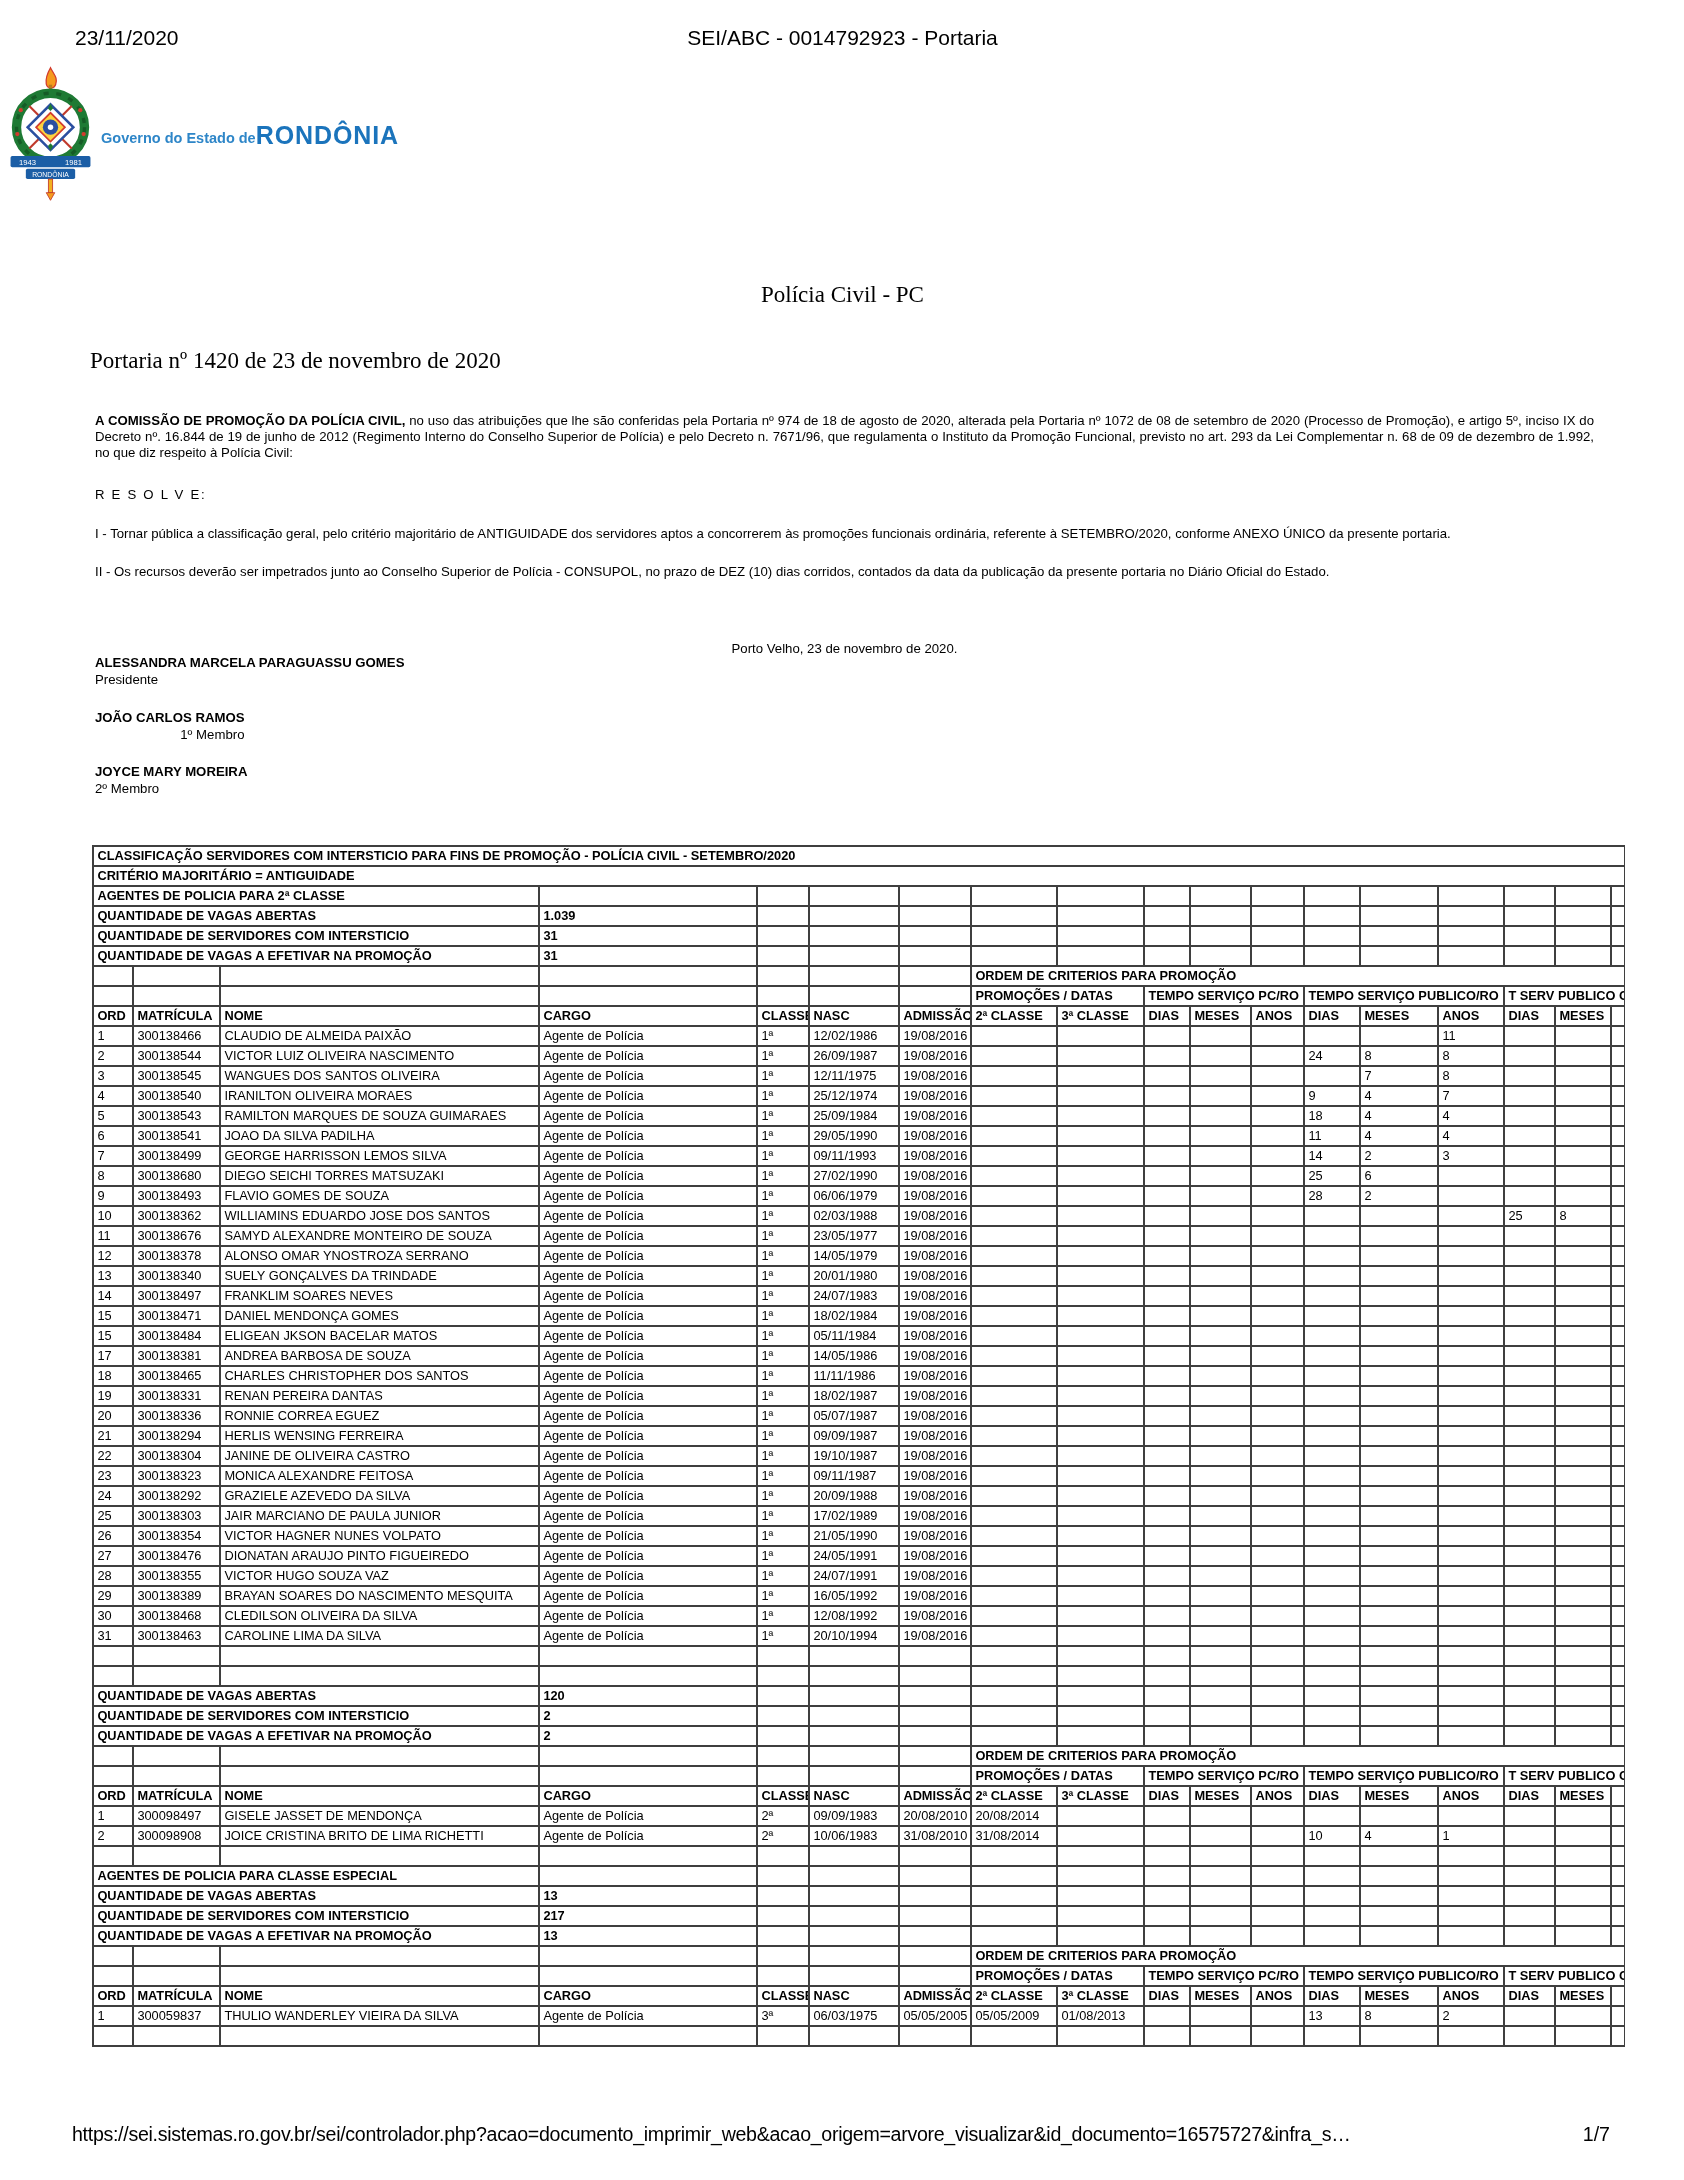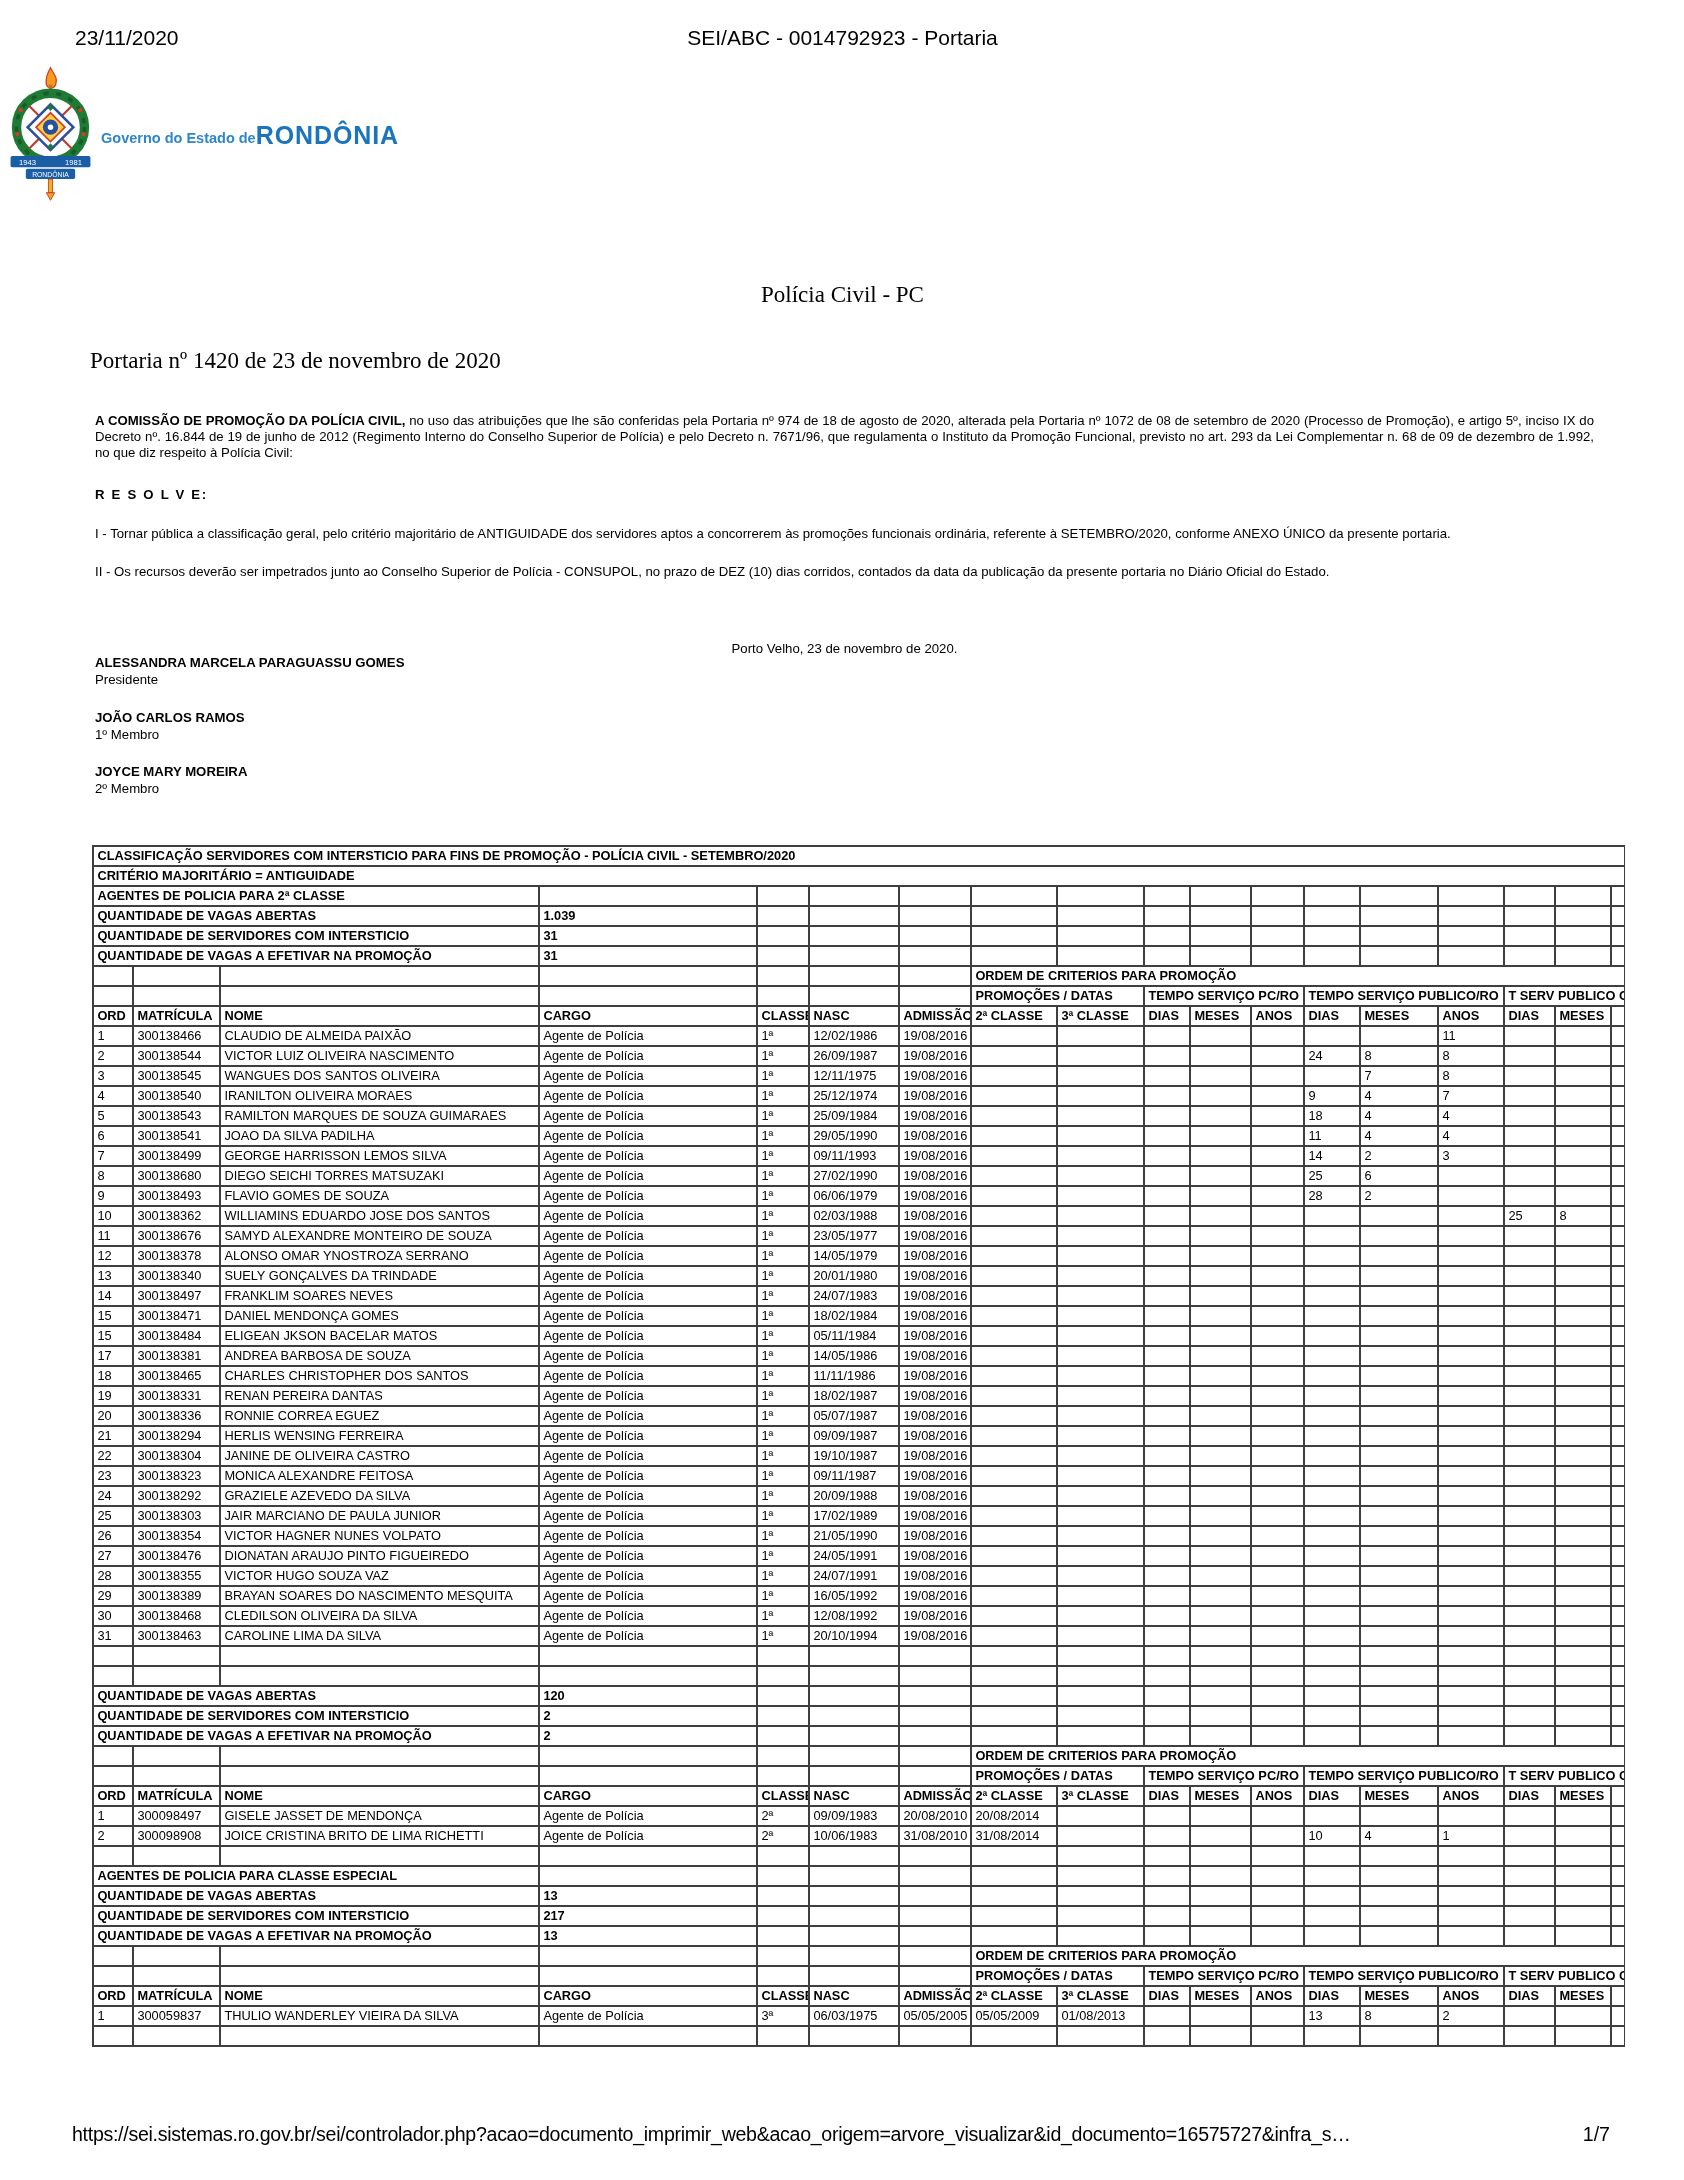--- a/index.html
+++ b/index.html
@@ -12,28 +12,28 @@
   .logo-block{position:absolute;top:66px;left:0;width:100%;display:flex;flex-direction:row;align-items:center;}
   .logo-gov{color:#2e86c8;font-size:14.5px;margin-top:8.5px;font-weight:bold;}
   .logo-ron{color:#1b74bc;font-size:25px;font-weight:bold;letter-spacing:0.9px;margin-top:2.6px;}
 
   .org-heading{position:absolute;top:282px;left:0;width:100%;text-align:center;
                font-family:"Liberation Serif",serif;font-size:23px;}
   .doc-title{position:absolute;top:348px;left:90px;font-family:"Liberation Serif",serif;font-size:23px;}
 
   .para{position:absolute;left:95px;width:1499px;font-size:13.2px;line-height:15.8px;text-align:justify;}
   .p-lead{top:400px;}
-  .p-resolve{top:474px;font-weight:bold;letter-spacing:1.7px;text-align:left;}
+  .p-resolve{top:474px;font-weight:normal;letter-spacing:1.7px;text-align:left;}
   .p-i1{top:513px;text-align:left;}
   .p-i2{top:551px;text-align:left;}
   .p-place{top:628px;text-align:center;}
 
   .sig{position:absolute;left:95px;font-size:13.2px;line-height:17px;}
   .sig .nm{font-weight:bold;}
-  .sig1{top:654px;} .sig2{top:709px;} .sig3{top:763px;}
+  .sig1{top:654px;} .sig2{top:709px;text-align:right;} .sig3{top:763px;}
 
   .table-wrap{position:absolute;left:92px;top:845px;width:1533px;height:1257px;overflow:hidden;}
   table.cls{table-layout:fixed;border-collapse:collapse;width:1530px;}
   table.cls td{border:2.6px solid #3f3f3f;height:18px;padding:0 3.4px;font-size:12.8px;line-height:14.5px;
                white-space:nowrap;overflow:hidden;text-align:left;vertical-align:middle;}
   table.cls td.b{font-weight:bold;}
 
   .footer{position:absolute;left:72px;top:2123px;width:1538px;display:flex;
           justify-content:space-between;font-size:19.6px;}
   .footer .url{letter-spacing:-0.3px;}

